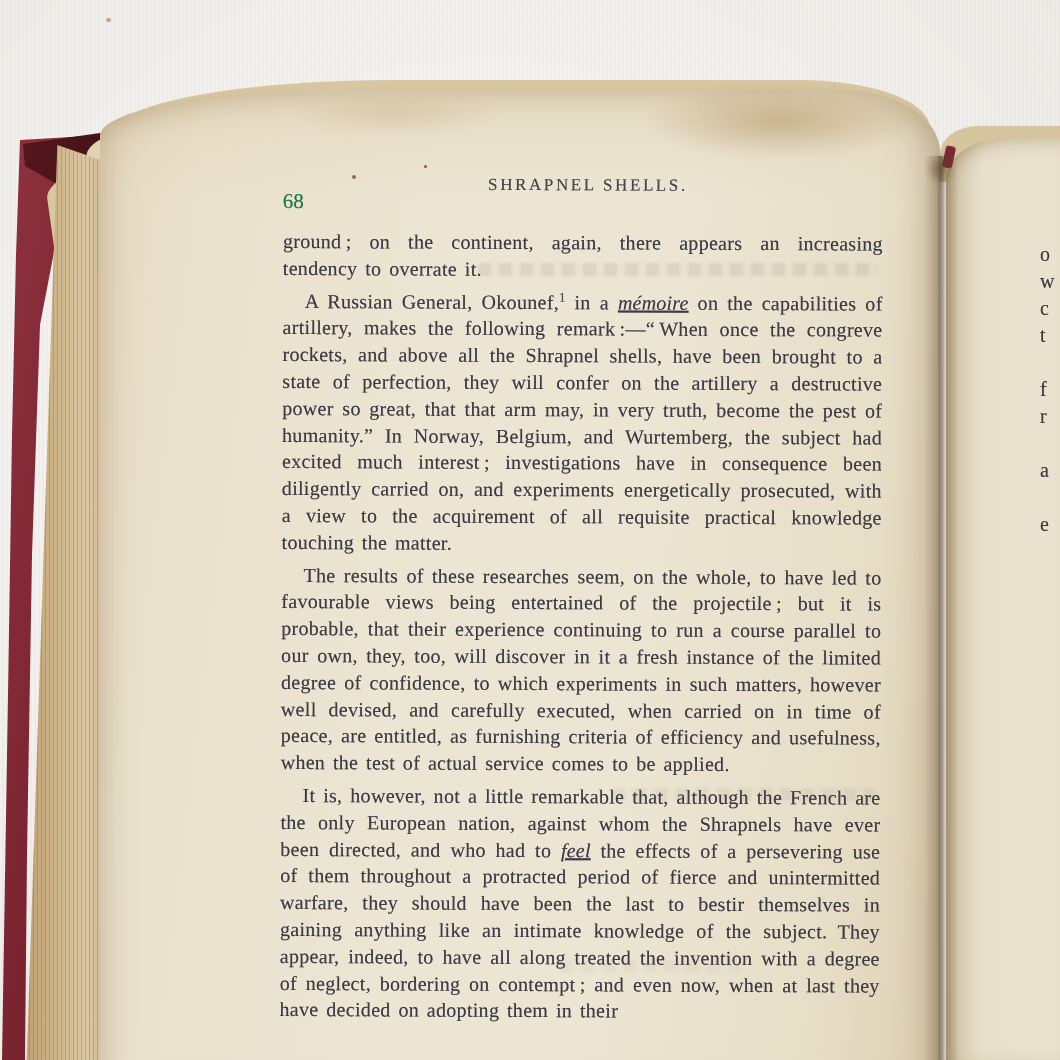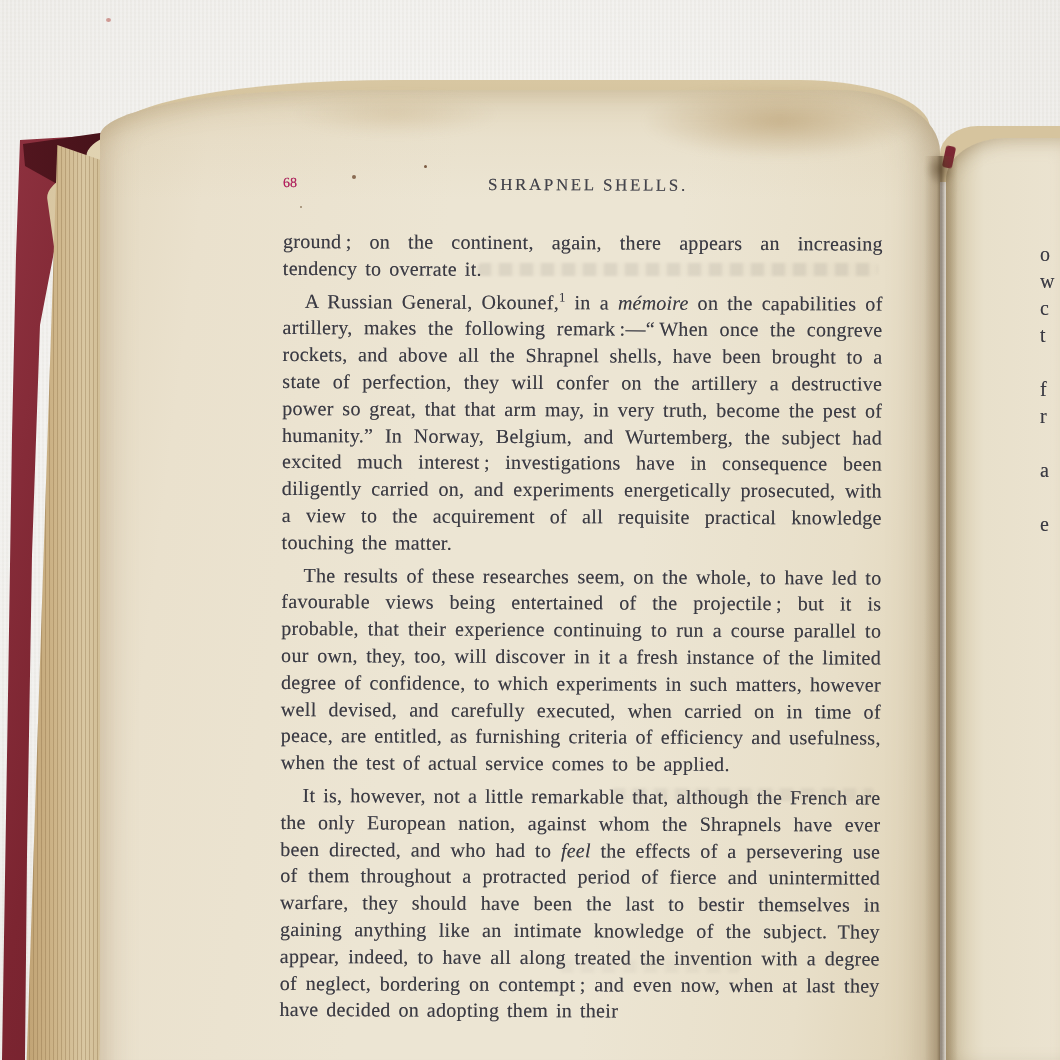--- a/index.html
+++ b/index.html
@@ -111,36 +111,36 @@
     font-size:20px;line-height:27px;color:#3f3f49;
     letter-spacing:.3px;
   }
   .rp-line{height:27px;}
   
   .print{color:#3b3b44;text-shadow:0 0 .5px rgba(62,62,70,.55);}
   .header-row{
     position:absolute;left:283px;top:174px;width:600px;height:26px;
     transform:rotate(.25deg);transform-origin:left top;
   }
-  .page-num{position:absolute;left:0;top:1px;font-size:14px;color:#be185d;}
+  .page-num{position:absolute;left:0;top:15px;font-size:21px;color:#15803d;}
   .running-title{
     display:block;text-align:center;font-size:17px;letter-spacing:2.6px;
     color:#44444c;padding-left:10px;
   }
   .text-block{
     position:absolute;left:283px;top:228px;width:600px;
     font-size:20px;line-height:26.8px;
     letter-spacing:.3px;word-spacing:2.5px;
     transform:rotate(.25deg);transform-origin:left top;
   }
   .para{margin:0;text-align:justify;}
   .para + .para{margin-top:6px;}
   .para.indent{text-indent:22px;}
   .para sup{font-size:13px;line-height:0;letter-spacing:0;}
-  .para i{letter-spacing:.2px;}
+  .para i{letter-spacing:.2px;text-decoration:underline;}
   
   .showthrough{
     position:absolute;height:13px;border-radius:4px;filter:blur(1.6px);opacity:.85;
     background:repeating-linear-gradient(90deg, rgba(95,90,85,.14) 0 13px, rgba(95,90,85,.02) 13px 21px);
   }
   .st-1{left:478px;top:263px;width:400px;}
   .st-2{left:612px;top:788px;width:262px;opacity:.6;}
   .st-3{left:560px;top:960px;width:180px;opacity:.35;}
 </style>
 </head>

